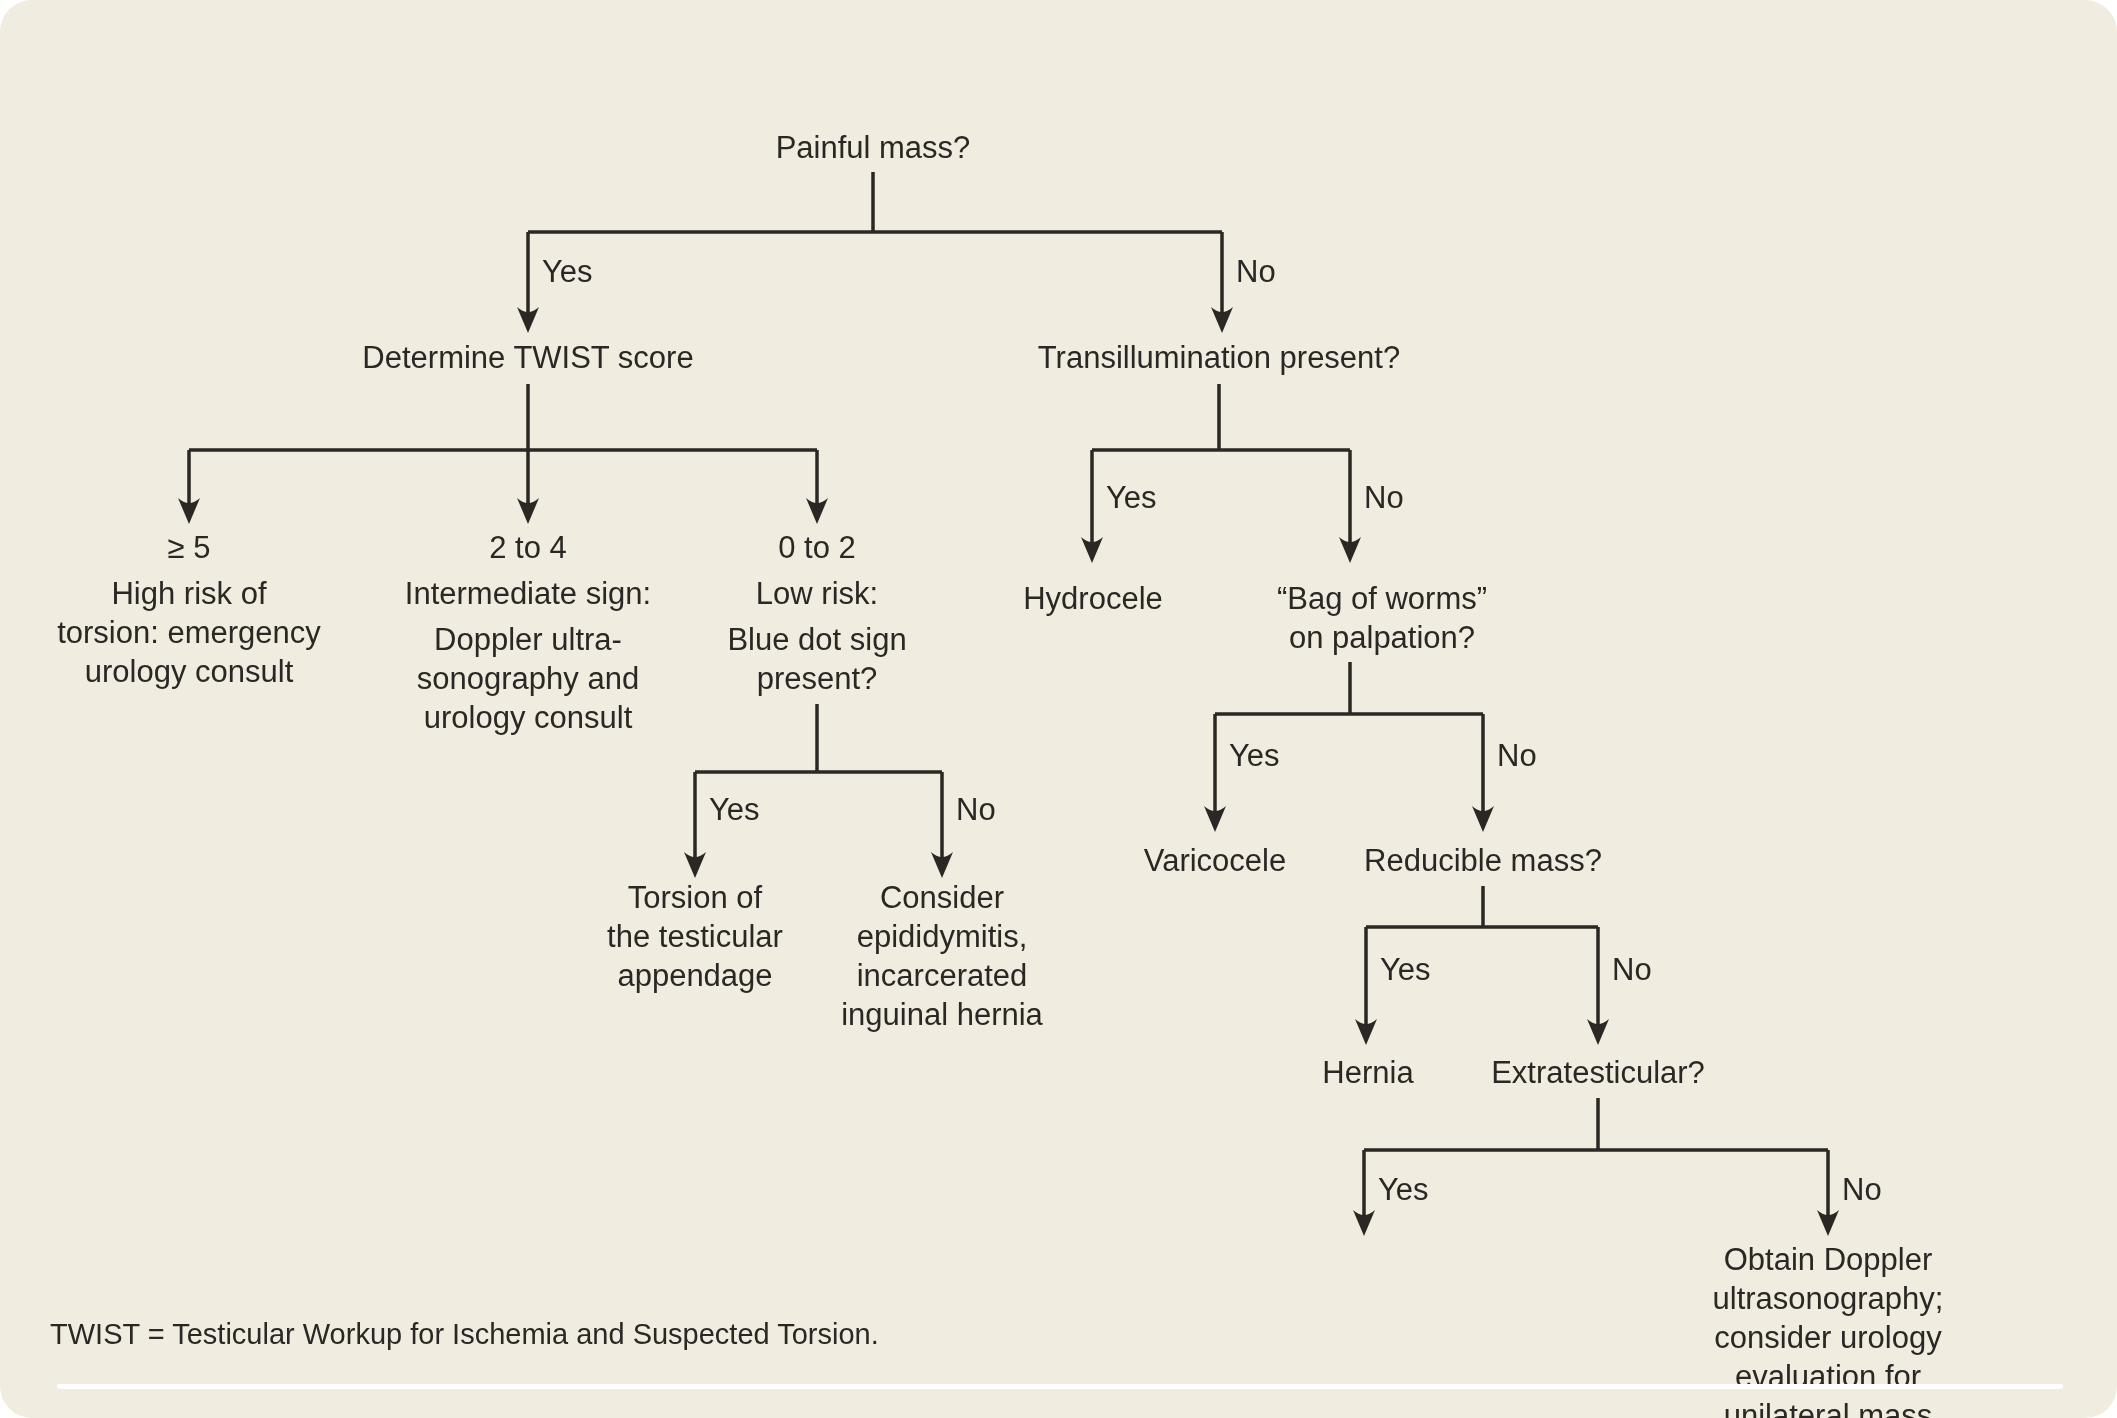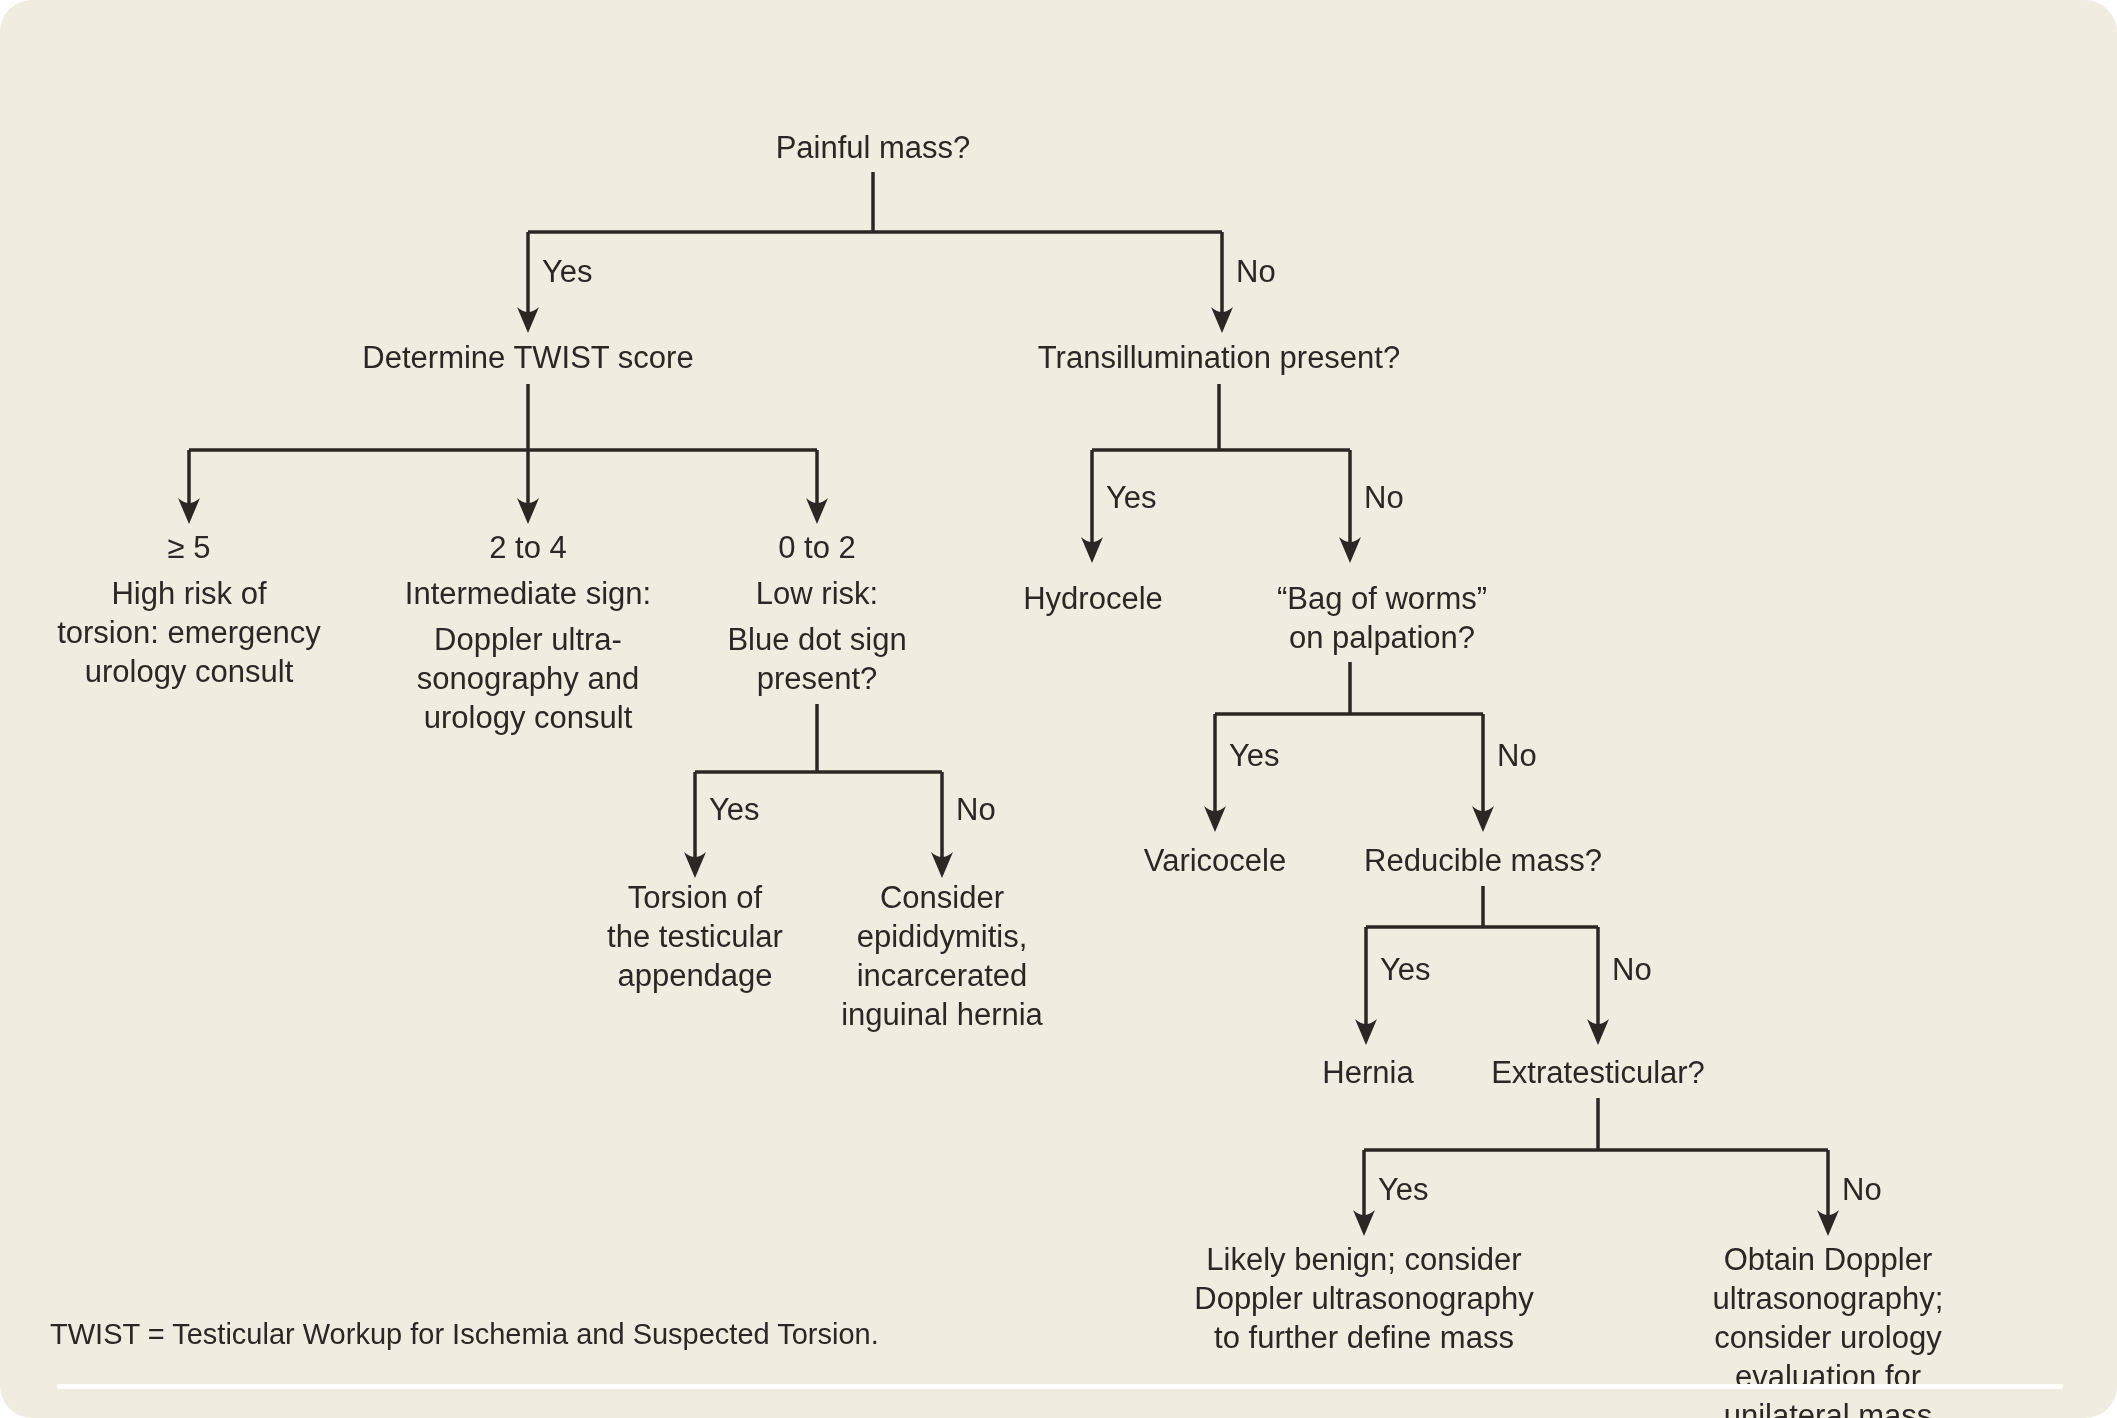--- a/index.html
+++ b/index.html
@@ -155,22 +155,19 @@
 
   <div class="edge-label" style="left:1380px; top:950px;">Yes</div>
   <div class="edge-label" style="left:1612px; top:950px;">No</div>
 
   <div class="node" style="left:1368px; top:1053px;">Hernia</div>
   <div class="node" style="left:1598px; top:1053px;">Extratesticular?</div>
 
   <div class="edge-label" style="left:1378px; top:1170px;">Yes</div>
   <div class="edge-label" style="left:1842px; top:1170px;">No</div>
 
-  <div class="node" style="left:1364px; top:1240px;">Likely benign; consider
-Doppler ultrasonography
-to further define mass</div>
   <div class="node" style="left:1828px; top:1240px;">Obtain Doppler ultrasonography;
 consider urology evaluation for
 unilateral mass</div>
 
   <div class="footnote">TWIST = Testicular Workup for Ischemia and Suspected Torsion.</div>
   <div class="bottom-rule"></div>
 </div>
 
 </body></html>

